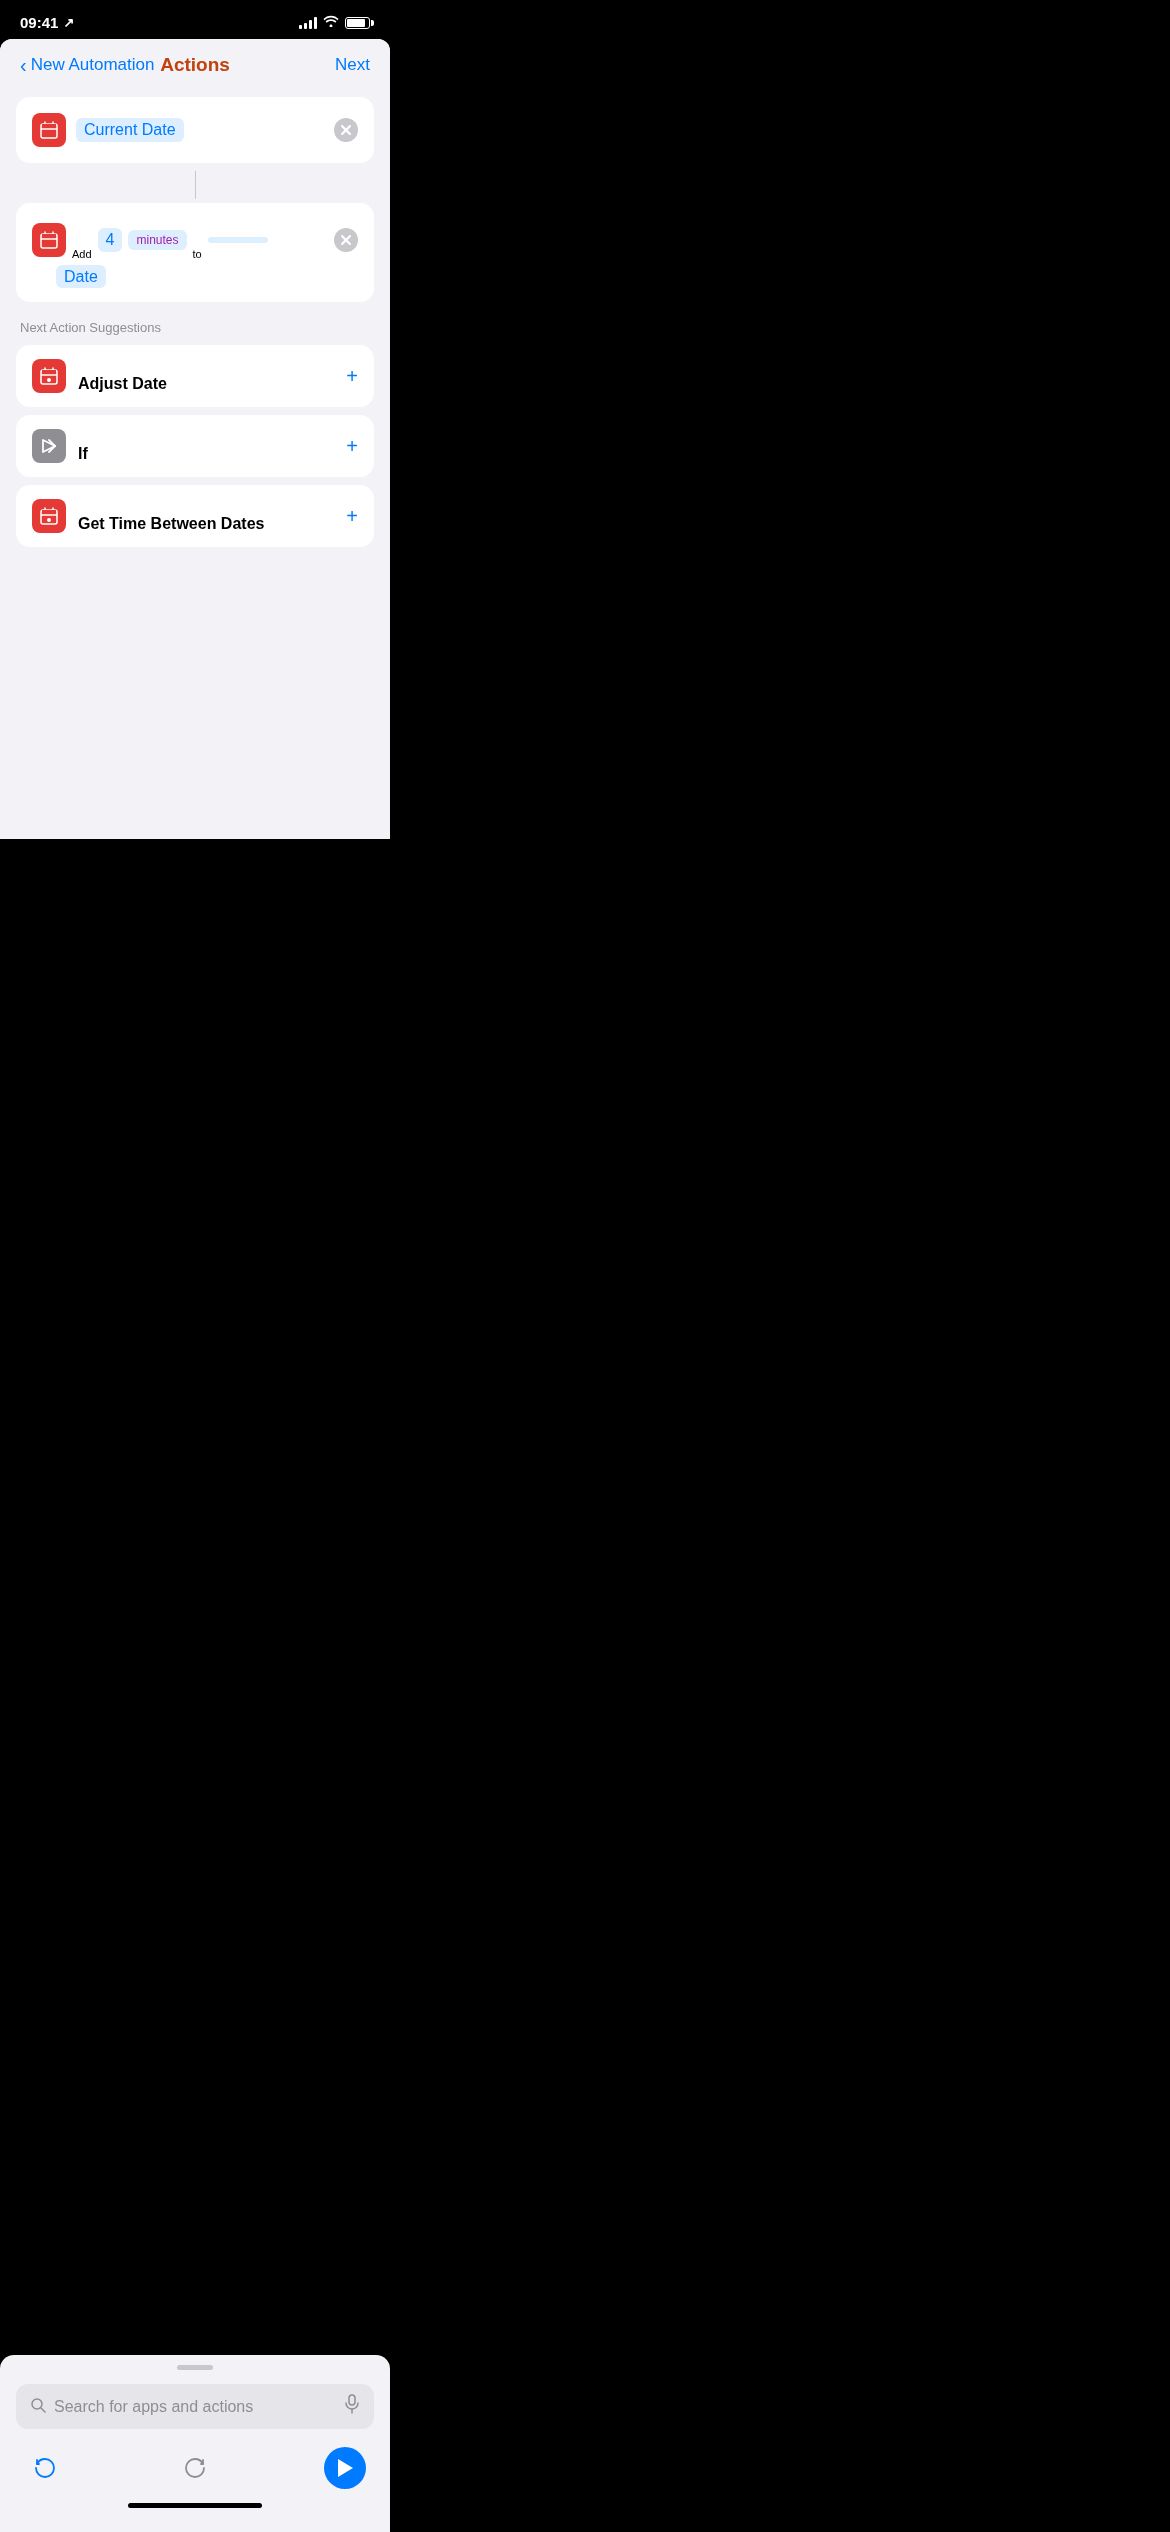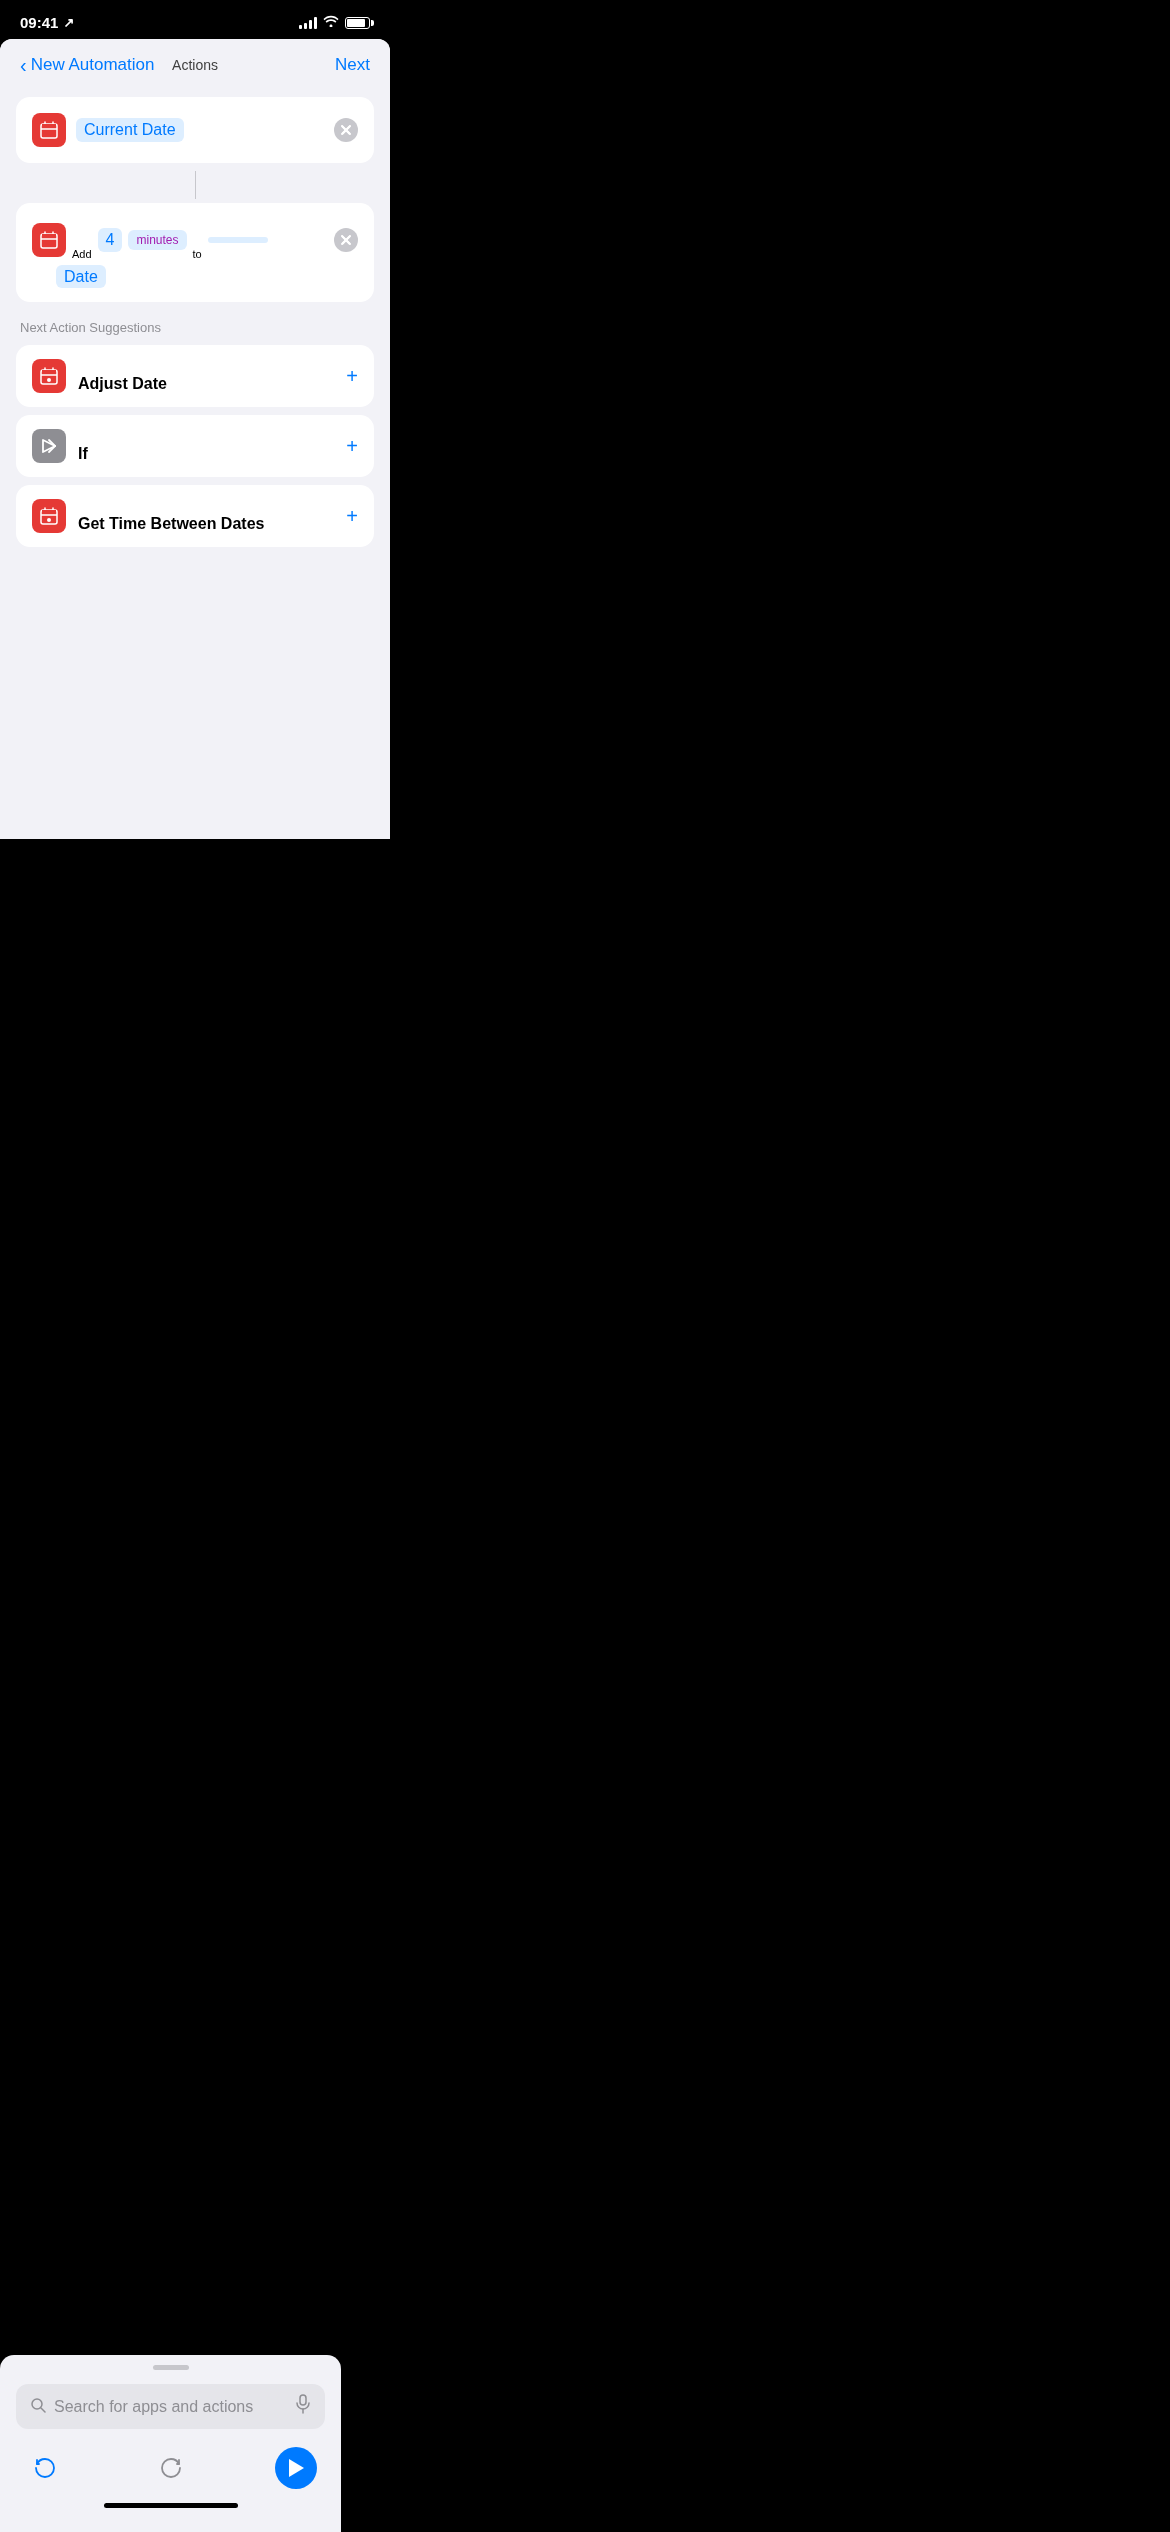--- a/index.html
+++ b/index.html
@@ -109,23 +109,23 @@
       cursor: pointer;
     }
 
     .nav-back-chevron {
       font-size: 20px;
       line-height: 1;
       margin-top: -1px;
     }
 
     .nav-title {
-      font-size: 14px;
-      font-weight: 400;
-      color: #404040;
+      font-size: 19px;
+      font-weight: 700;
+      color: #c2410c;
       position: absolute;
       left: 50%;
       transform: translateX(-50%);
     }
 
     .nav-next {
       color: #007AFF;
       font-size: 17px;
       font-weight: 400;
       cursor: pointer;
@@ -302,21 +302,21 @@
       font-weight: 300;
       cursor: pointer;
     }
 
     
     .bottom-sheet {
       position: fixed;
       bottom: 0;
       left: 0;
       right: 0;
-      width: 341px;
+      width: 390px;
       background: #f2f2f7;
       border-radius: 14px 14px 0 0;
       padding: 10px 16px 20px;
       box-shadow: 0 -2px 10px rgba(0,0,0,0.1);
     }
 
     .sheet-handle {
       width: 36px;
       height: 5px;
       background: #c7c7cc;

